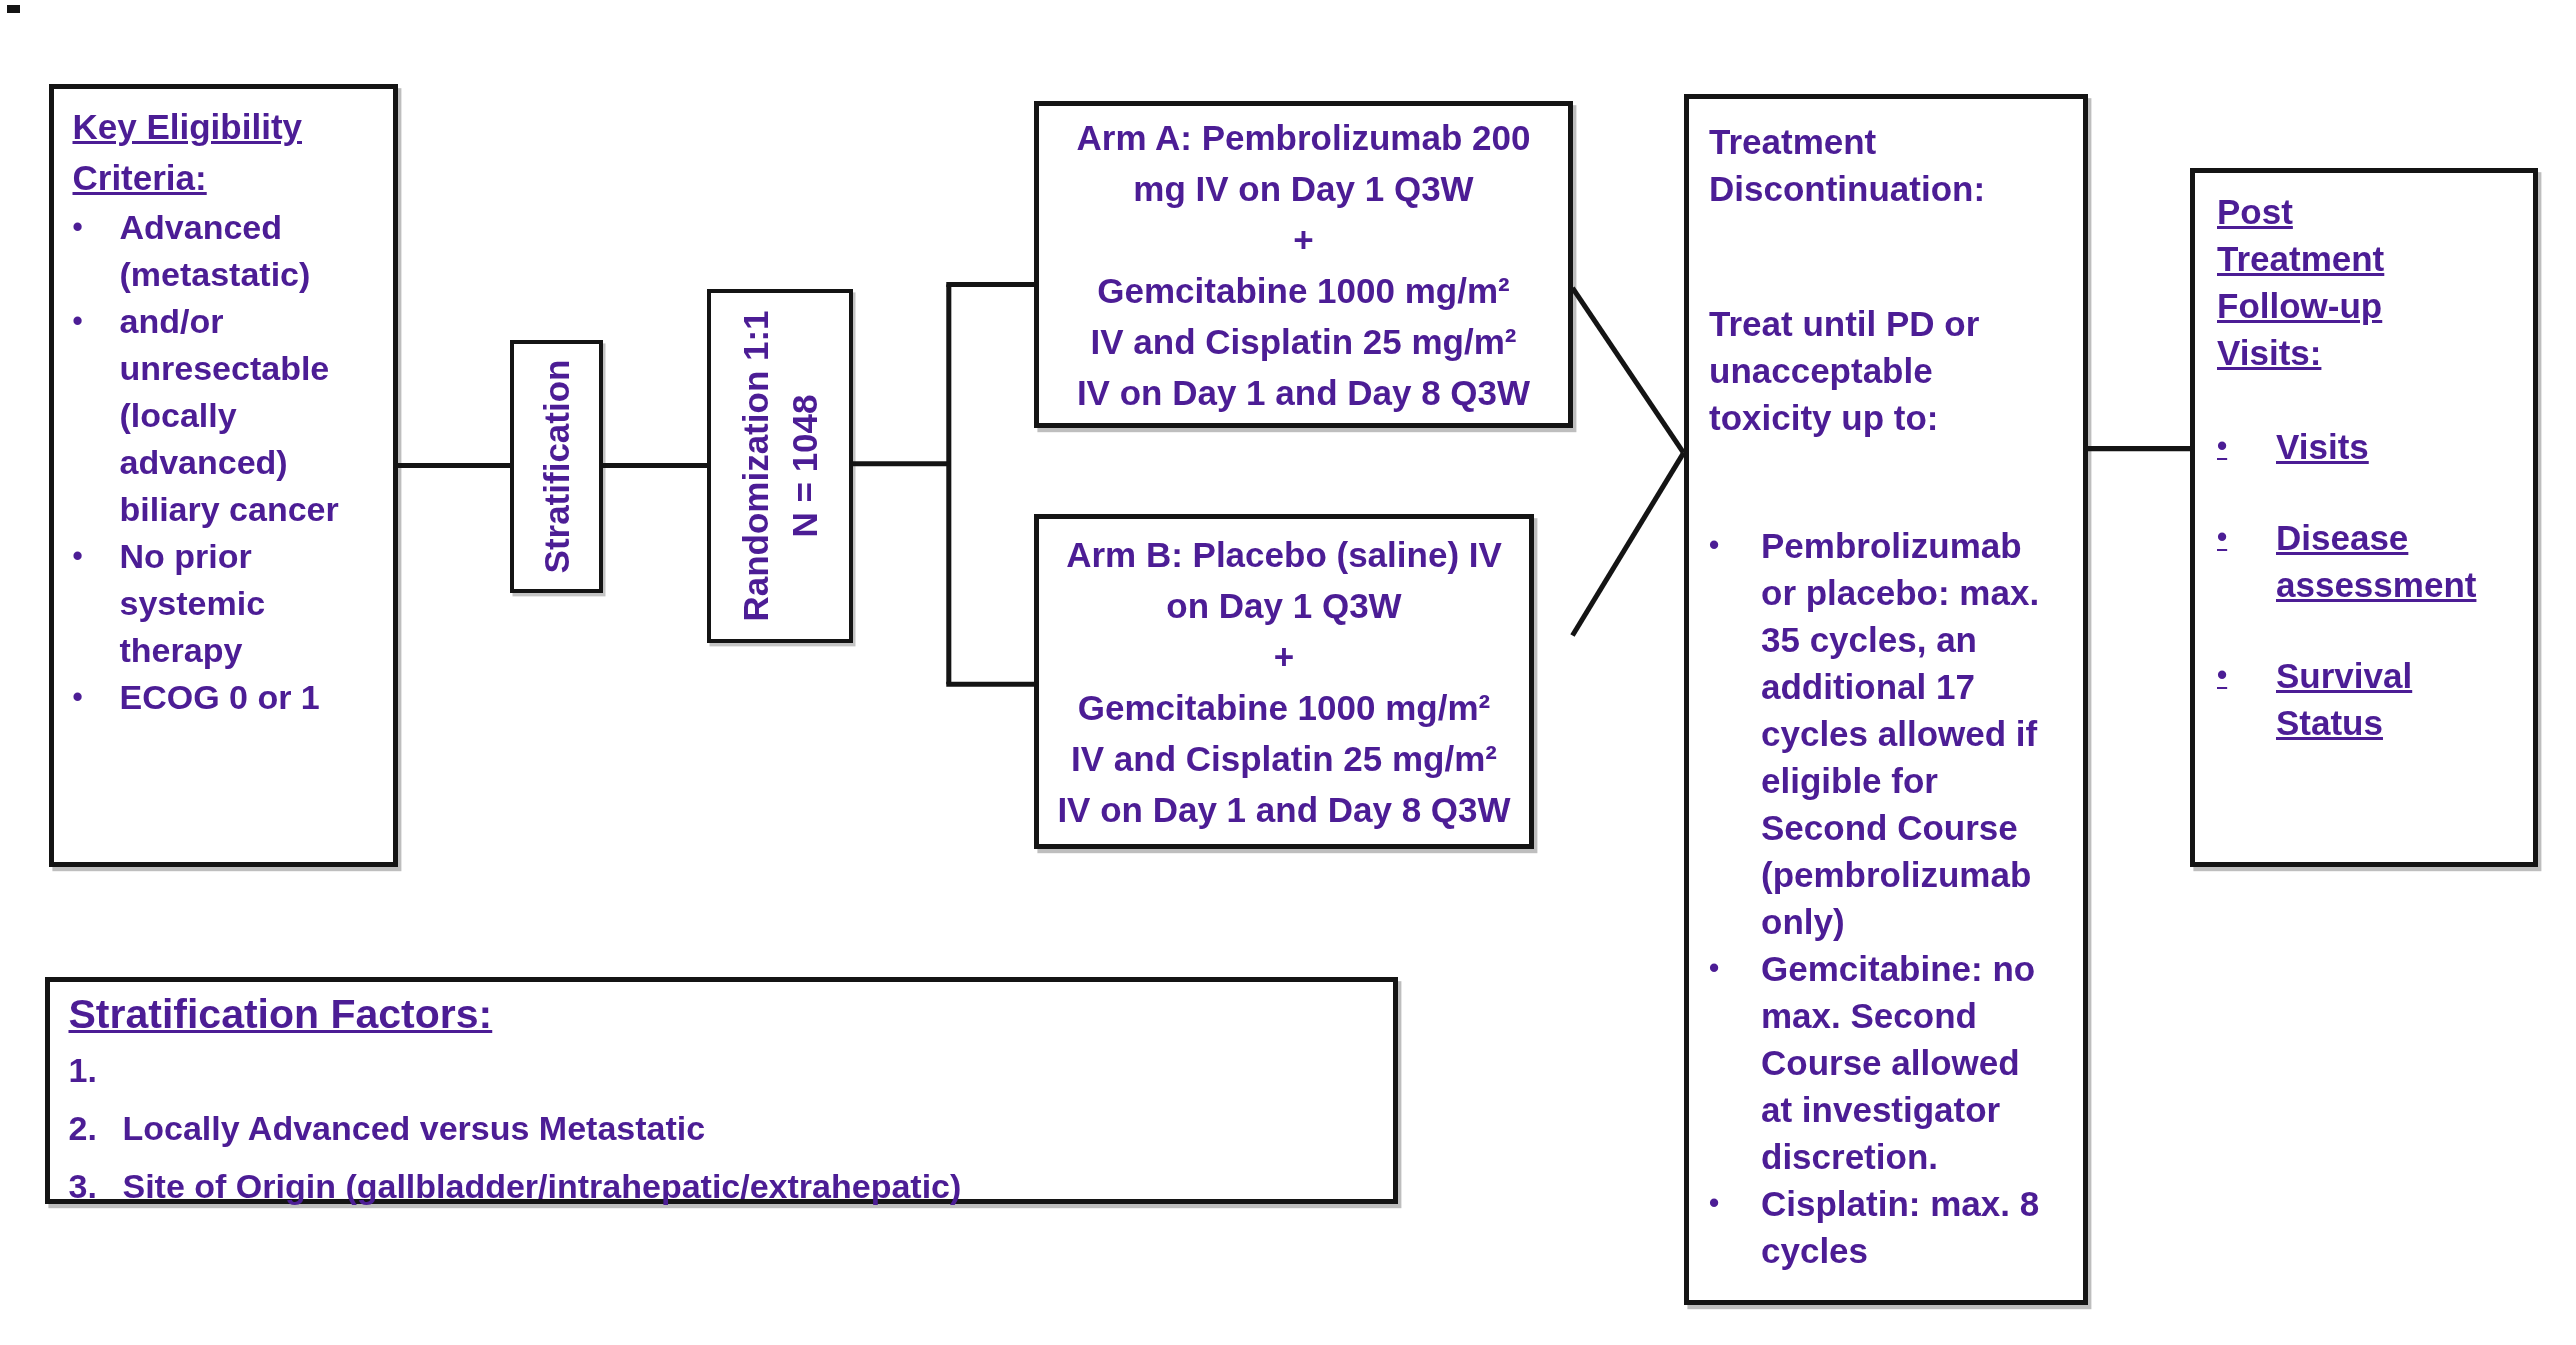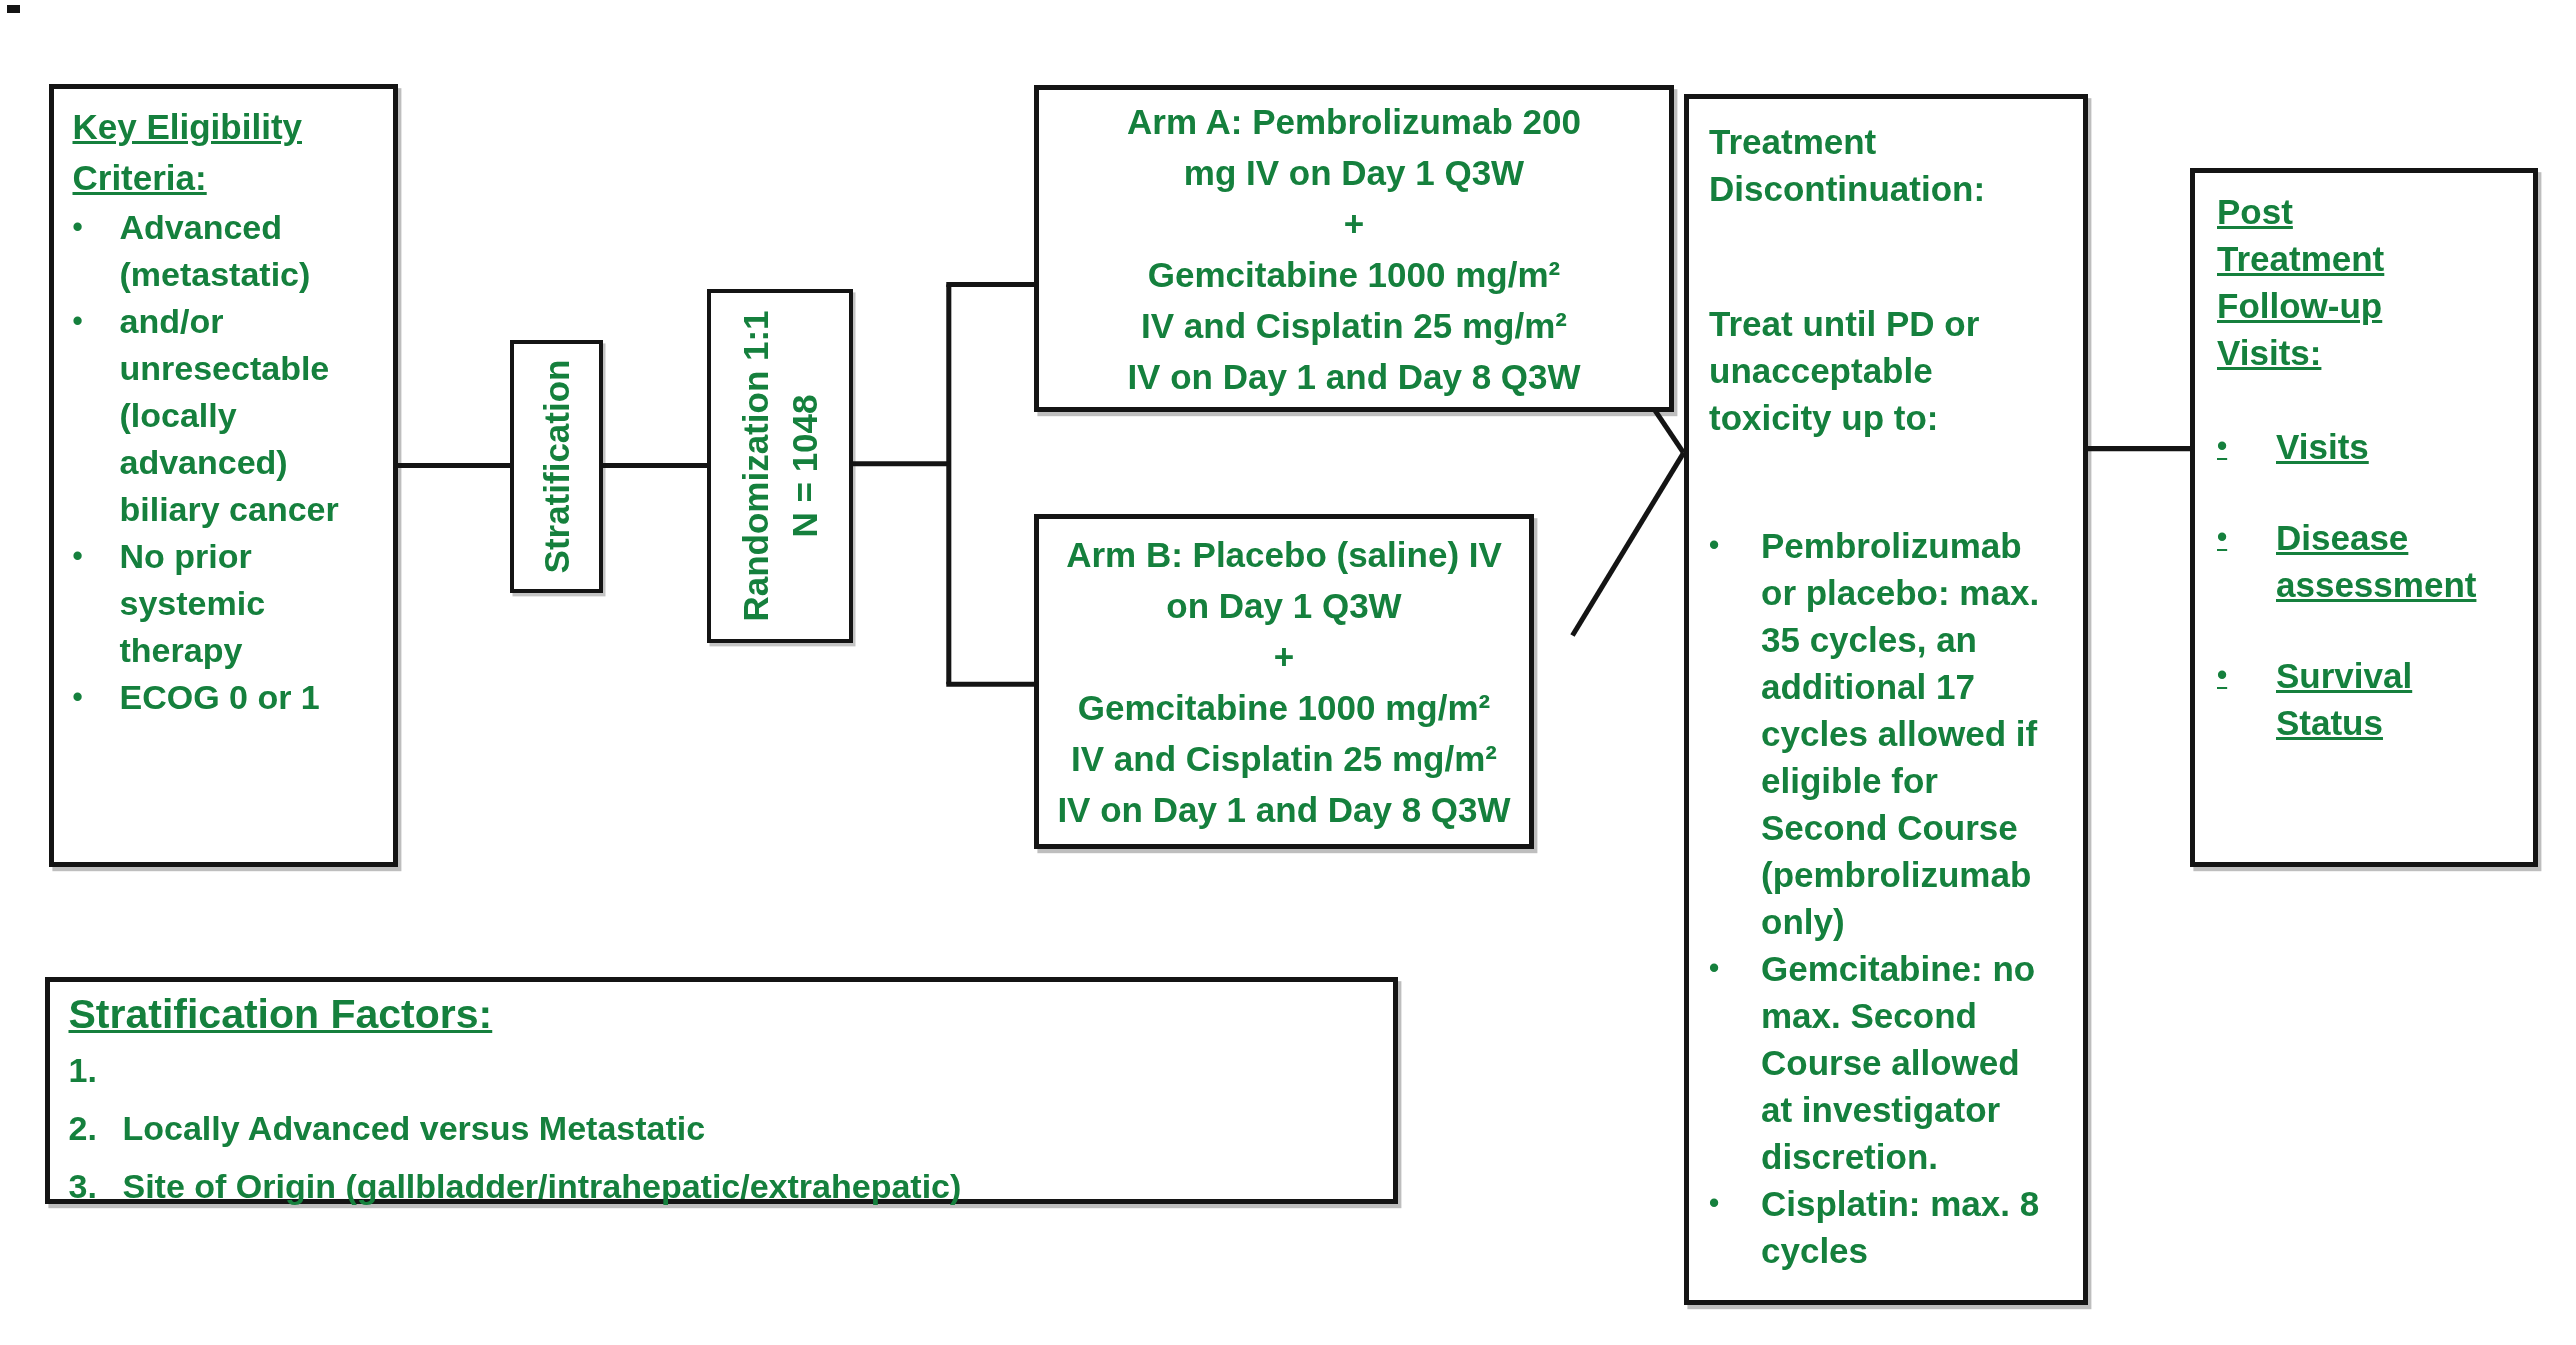--- a/index.html
+++ b/index.html
@@ -6,21 +6,21 @@
     margin: 0;
     padding: 0;
     background: #ffffff;
     font-family: "Liberation Sans", "DejaVu Sans", sans-serif;
   }
   .canvas {
     position: relative;
     width: 2576px;
     height: 1345px;
     background: #ffffff;
-    color: #15803d;
+    color: #4c1d95;
     font-weight: 700;
     overflow: hidden;
   }
   .wires {
     position: absolute;
     left: 0; top: 0;
     width: 2576px;
     height: 1345px;
   }
   .box {
@@ -67,21 +67,21 @@
     line-height: 49px;
   }
 
   
   .arm {
     border-width: 5.9px;
     display: flex; flex-direction: column; justify-content: center;
     text-align: center;
     font-size: 35px; line-height: 51px;
   }
-  .arm-a { left: 1034px; top: 85px;  width: 640px; height: 327px; }
+  .arm-a { left: 1034px; top: 101px;  width: 539px; height: 327px; }
   .arm-b { left: 1034px; top: 514px;  width: 500px; height: 335px; }
 
   
   .treatment {
     left: 1684px; top: 94px; width: 404px; height: 1211px;
     padding: 18.5px 8.4px 0 20px;
     font-size: 35px; line-height: 47px;
   }
   .treatment .t-title   { margin-bottom: 88px; }
   .treatment .t-intro   { margin-bottom: 81px; }

